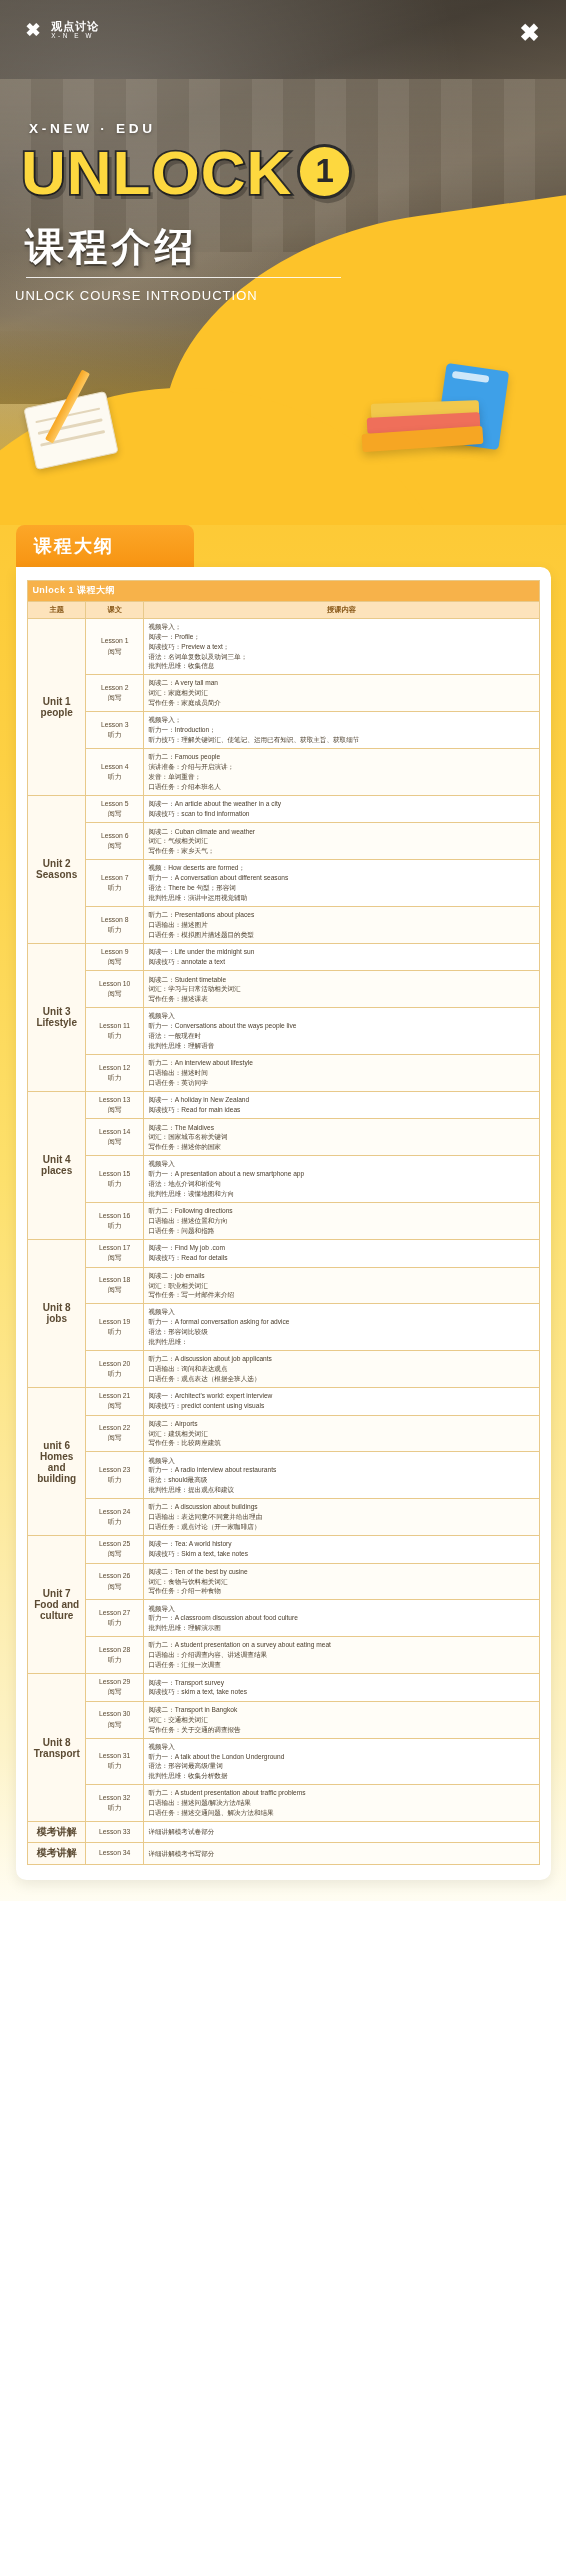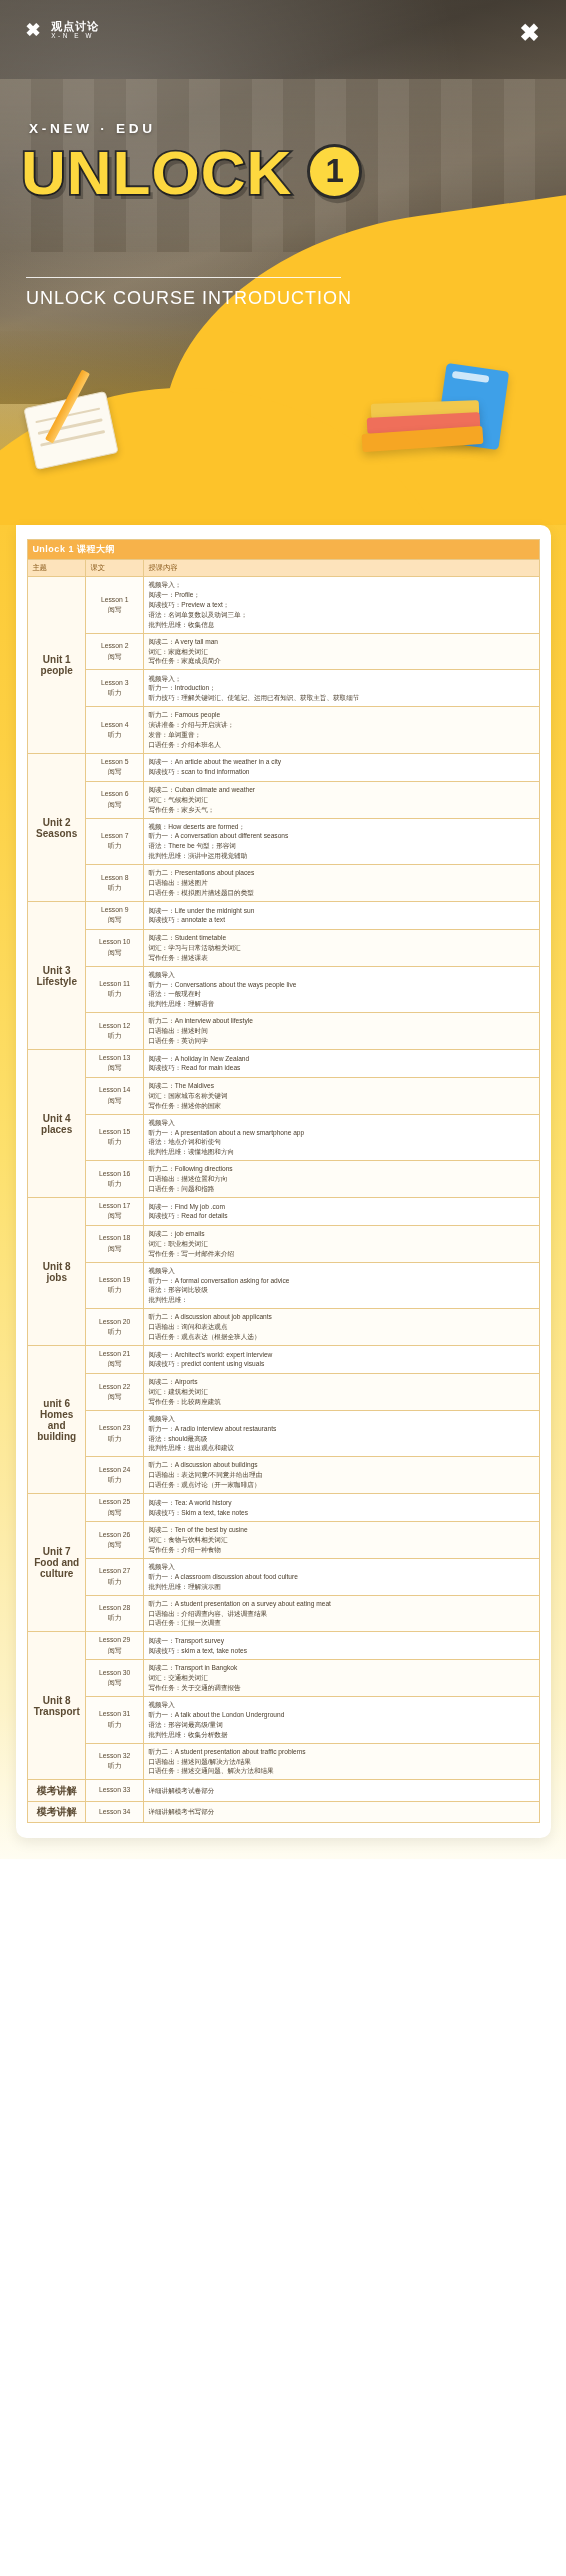--- a/index.html
+++ b/index.html
@@ -90,21 +90,21 @@
   }
 
   .brand-small {
     position:absolute; top:121px; left:29px; z-index:5;
     color:#ffffff; font-size:13.6px; letter-spacing:3.7px; font-weight:bold;
     text-shadow:0 1px 3.1px rgba(0,0,0,.35);
   }
 
   .unlock-wrap {
     position:absolute; top:142px; left:21px; right:21px; z-index:5;
-    display:flex; align-items:flex-end; gap:15px;
+    display:flex; align-items:flex-end; gap:5px;
   }
   .unlock-title {
     font-size:62px; font-weight:bold; letter-spacing:1px;
     color:#fdd83f;
     -webkit-text-stroke: 3.7px #2b2b2b;
     paint-order: stroke fill;
     text-shadow: 4.2px 4.7px 0 rgba(0,0,0,.25);
     line-height:1;
   }
   .unlock-badge {
@@ -120,22 +120,22 @@
     position:absolute; top:220px; left:25px; z-index:5;
     font-size:39px; font-weight:bold; color:#ffffff;
     letter-spacing:4.2px;
     text-shadow: 0 2.1px 0 rgba(0,0,0,.35), 2.6px 3.1px 5.2px rgba(0,0,0,.3);
   }
   .divider-line {
     position:absolute; top:277px; left:26px; width:315px; height:1px;
     background:rgba(255,255,255,.85); z-index:5;
   }
   .course-en {
-    position:absolute; top:288px; left:26px; z-index:5;
-    font-size:18px; letter-spacing:1px; color:#ffffff;
+    position:absolute; top:288px; left:15px; z-index:5;
+    font-size:13px; letter-spacing:1px; color:#ffffff;
   }
 
   
   .note-ill {
     position:absolute; left:29px; top:399px; width:84px; height:63px; z-index:5;
     transform: rotate(-12deg);
   }
   .note-ill .paper {
     position:absolute; inset:0; background:#fdfaf2; border-radius:4.2px;
     box-shadow:0 3.1px 7.3px rgba(0,0,0,.18);
@@ -200,22 +200,22 @@
     text-align:left;
     font-size:9px;
     font-weight:bold;
     letter-spacing:0.5px;
     padding:5.2px 0;
     border-color:#f0a63a;
   }
   .tbl-head td {
     background:#fde3bb;
     color:#8a5a1b;
-    text-align:left;
-    font-weight:normal;
+    text-align:center;
+    font-weight:bold;
     font-size:7.3px;
     padding:4.2px 0;
   }
   td.unit {
     width:58px; text-align:center; font-weight:bold; font-size:10px; color:#5b4a32;
     background:#fffaf0;
   }
   td.lesson {
     width:58px; text-align:center; font-size:6.8px; line-height:1.5; color:#5b4a32;
     background:#fffdf8;
@@ -245,39 +245,41 @@
 
     <div class="close-x">✖</div>
 
     <div class="brand-small">X-NEW · EDU</div>
 
     <div class="unlock-wrap">
       <div class="unlock-title">UNLOCK</div>
       <div class="unlock-badge">1</div>
     </div>
 
+    <div class="course-cn">课程介绍</div>
     <div class="divider-line"></div>
     <div class="course-en">UNLOCK COURSE INTRODUCTION</div>
 
     <div class="note-ill">
       <div class="paper"></div>
       <div class="line" style="top:14.7px"></div>
       <div class="line" style="top:26px"></div>
       <div class="line" style="top:38px"></div>
     </div>
     <div class="pencil"></div>
     <div class="books">
       <div class="book b4"></div>
       <div class="book b3"></div>
       <div class="book b2"></div>
       <div class="book b1"></div>
     </div>
   </div>
 
   <div class="section">
+    <div class="section-tab">课程大纲</div>
     <div class="section-body">
       <table class="syllabus">
         <tbody id="syllabus-body">
             <tr class="tbl-title">
               <td colspan="3">Unlock 1 课程大纲</td>
             </tr>
             <tr class="tbl-head">
               <td>主题</td>
               <td>课文</td>
               <td>授课内容</td>

